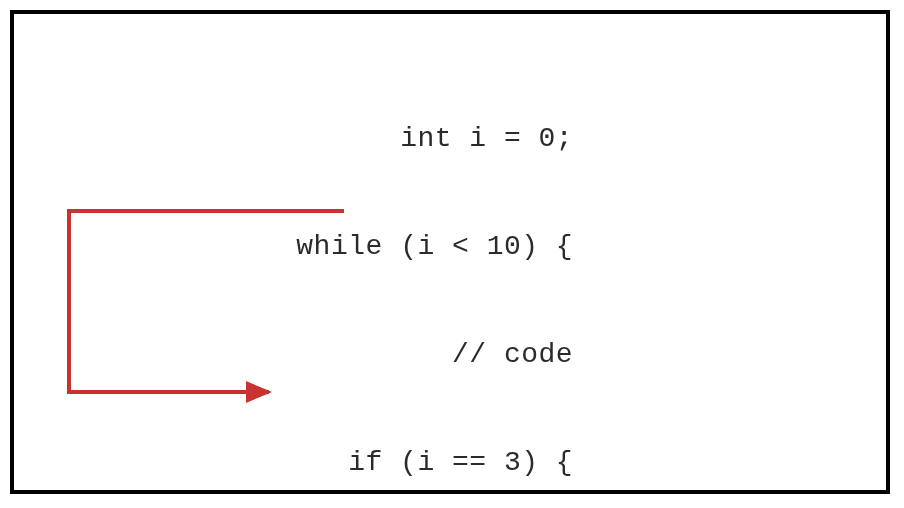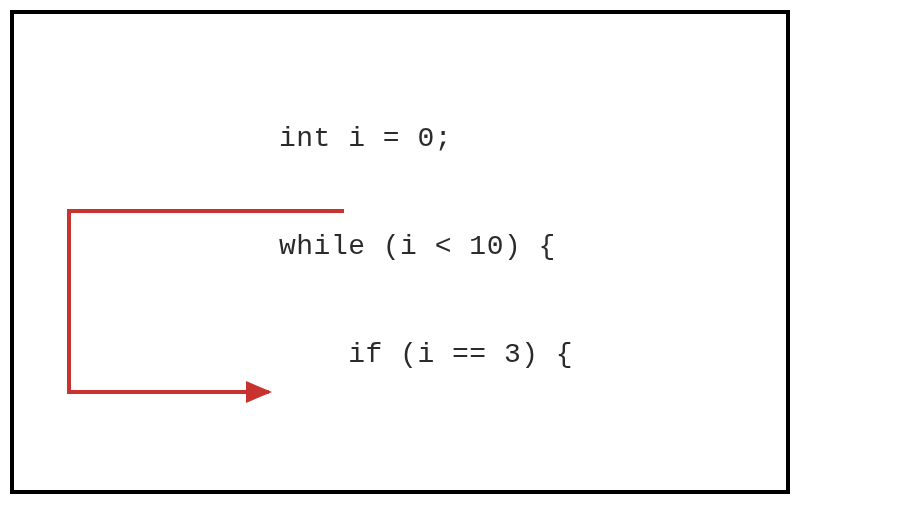--- a/index.html
+++ b/index.html
@@ -7,24 +7,25 @@
     padding: 0;
     width: 904px;
     height: 508px;
     background: #ffffff;
     font-family: "Courier New", Courier, monospace;
   }
   .frame {
     position: absolute;
     left: 10px;
     top: 10px;
-    width: 780px;
+    width: 880px;
     height: 484px;
     border: 4px solid #000;
     box-sizing: border-box;
+    text-align: right;
   }
   .code {
     position: absolute;
     left: 265px;
     top: 35px;
     font-size: 28px;
     line-height: 36px;
     color: #2b2b2b;
     white-space: pre;
     letter-spacing: 0.5px;
@@ -42,20 +43,21 @@
   }
 </style>
 </head>
 <body>
 
 <div class="frame">
 
   <div class="code">
     <span class="code-line">int i = 0;</span>
     <span class="code-line">while (i &lt; 10) {</span>
+    <span class="code-line">    // code</span>
     <span class="code-line">    if (i == 3) {</span>
     
     
     
     
     
     
   </div>
 
   <svg class="arrow" viewBox="0 0 880 484">

